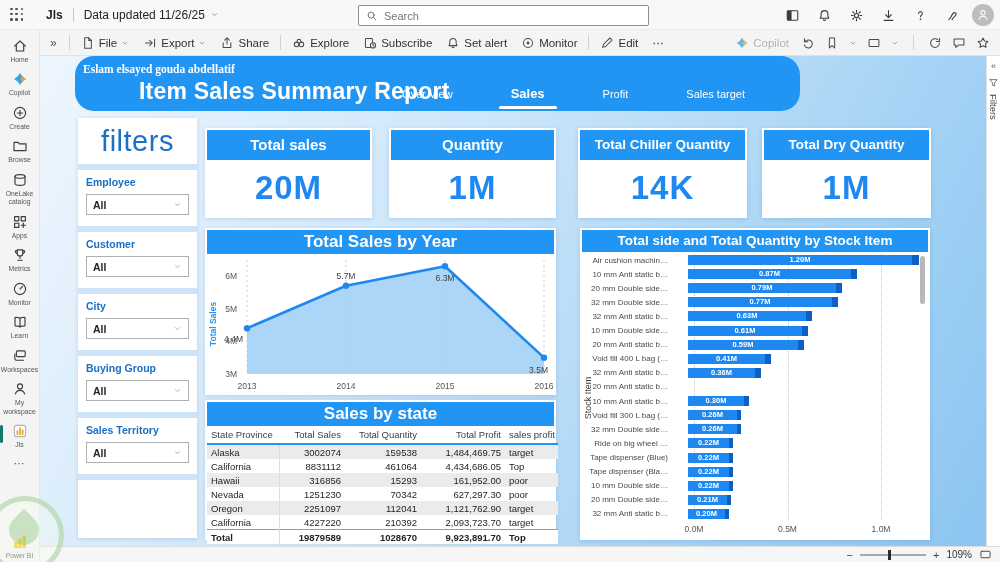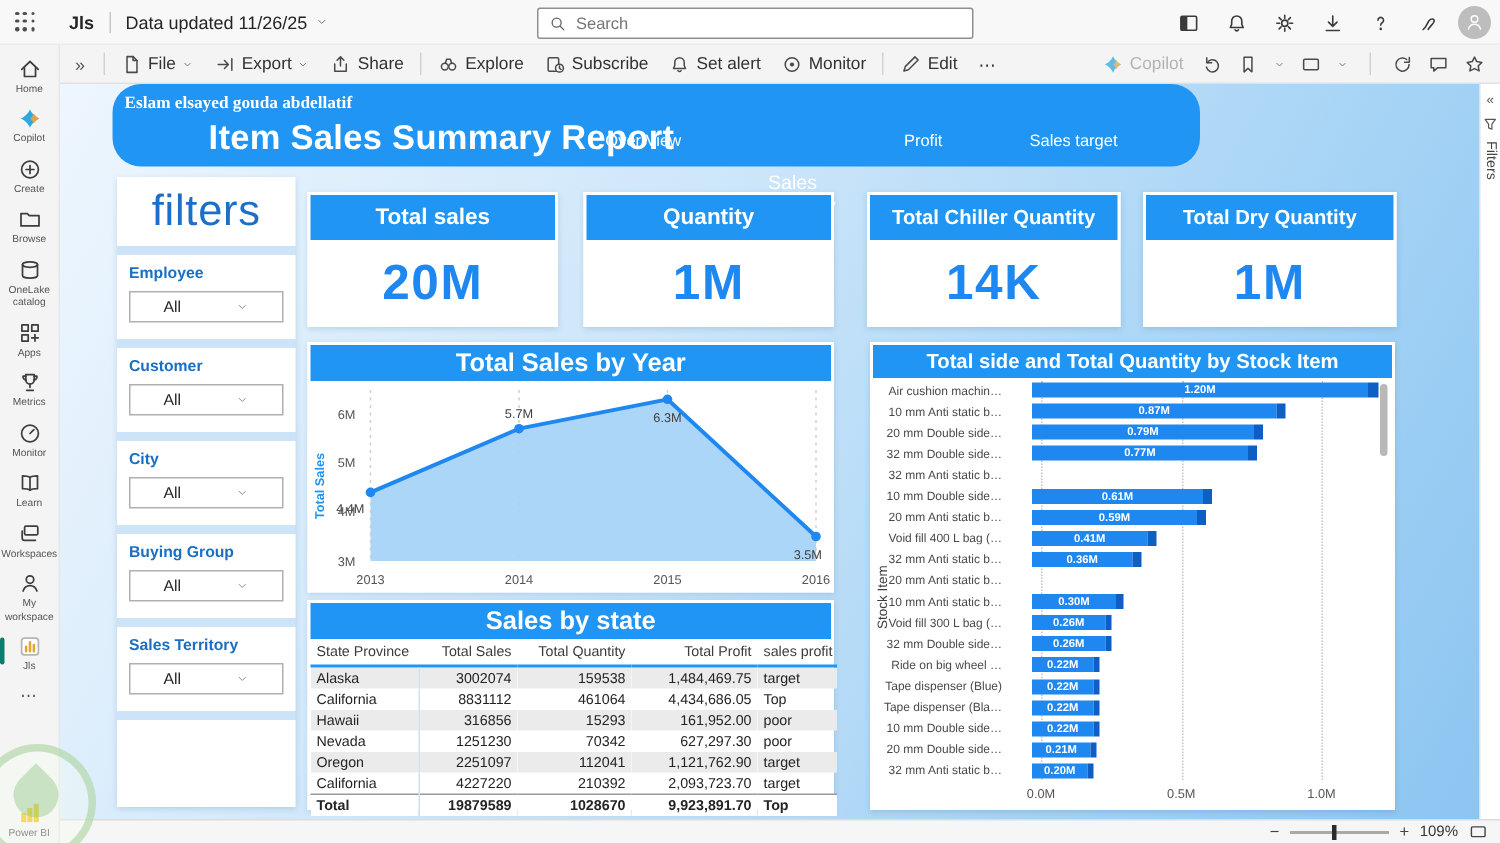--- a/index.html
+++ b/index.html
@@ -42,30 +42,30 @@
 
   
   .canvas { position:absolute; left:40px; top:56px; width:946px; height:490px;
     background:linear-gradient(118deg,#eef6fe 0%,#cfe7fa 38%,#a5d3f5 75%,#8cc5f1 100%); }
 
   .rpt-header { position:absolute; left:35px; top:0; width:725px; height:55px; background:#2095f3; color:#fff;border-radius:19px; }
   .rpt-author { position:absolute; left:8px; top:7px; font-family:"Liberation Serif", serif; font-weight:bold; font-size:11.5px; }
   .rpt-title { position:absolute; left:64px; top:22px; font-size:23px; font-weight:bold; letter-spacing:.2px; }
   .rpt-tabs { position:absolute; right:55px; top:32px; display:flex; gap:58px; }
   .rpt-tab { font-size:11px; color:#fff; cursor:pointer; position:relative; padding-bottom:6px; }
-  .rpt-tab.active { font-weight:normal; font-size:13px; top:-2px;margin-top:28px; }
+  .rpt-tab.active { font-weight:bold; font-size:13px; top:-2px; }
   .rpt-tab.active::after { content:""; position:absolute; left:-12px; right:-12px; bottom:-2px; height:3px; background:#fff; border-radius:3px; }
 
   
   .filters-panel { position:absolute; left:38px; top:62px; width:119px; height:420px; background:#cde4f8; display:flex; flex-direction:column; gap:6px; box-shadow:0 1px 4px rgba(30,90,150,.18); }
   .fp-box { background:#fff; }
   .fp-title { height:46px; display:flex; align-items:center; justify-content:center; font-size:29px; color:#1b6fc8; font-weight:400; letter-spacing:.5px; }
   .slicer { height:56px; padding:6px 8px 0; }
   .slicer .slab { font-size:10.5px; font-weight:bold; color:#1a6fc4; margin-bottom:6px; }
-  .slicer .sdd { height:21px; border:1px solid #b0b0b0; background:#fff; display:flex; align-items:center; justify-content:space-between; padding:0 22px; font-size:10.5px; color:#252423; cursor:pointer; }
+  .slicer .sdd { height:21px; border:1px solid #b0b0b0; background:#fff; display:flex; align-items:center; justify-content:space-between; padding:0 6px; font-size:10.5px; color:#252423; cursor:pointer;font-weight:bold; }
   .slicer .sdd .chev { color:#888; }
   .fp-fill { flex:1; }
 
   
   .panel { position:absolute; background:#fff; border:2px solid #fff; box-shadow:0 1px 4px rgba(30,90,150,.18); }
   .panel-title { background:#2095f3; color:#fff; font-weight:bold; text-align:center; }
 
   
   .kpi .panel-title { height:30px; line-height:30px; font-size:15px; }
   .kpi.small .panel-title { font-size:13.5px; }
@@ -699,20 +699,25 @@
             <div class="bar-row">
               <span class="bar-cat">32 mm Double side…</span>
               <span class="bar-track">
                 <span class="bar-seg" style="width:144px"></span>
                 <span class="bar-tip" style="left:144px;width:6px"></span>
                 <span class="bar-val" style="left:0;width:144px">0.77M</span>
               </span>
             </div>
             <div class="bar-row">
               <span class="bar-cat">32 mm Anti static b…</span>
+              <span class="bar-track">
+                <span class="bar-seg" style="width:118px"></span>
+                <span class="bar-tip" style="left:118px;width:6px"></span>
+                <span class="bar-val" style="left:0;width:118px">0.63M</span>
+              </span>
             </div>
             <div class="bar-row">
               <span class="bar-cat">10 mm Double side…</span>
               <span class="bar-track">
                 <span class="bar-seg" style="width:114px"></span>
                 <span class="bar-tip" style="left:114px;width:6px"></span>
                 <span class="bar-val" style="left:0;width:114px">0.61M</span>
               </span>
             </div>
             <div class="bar-row">

